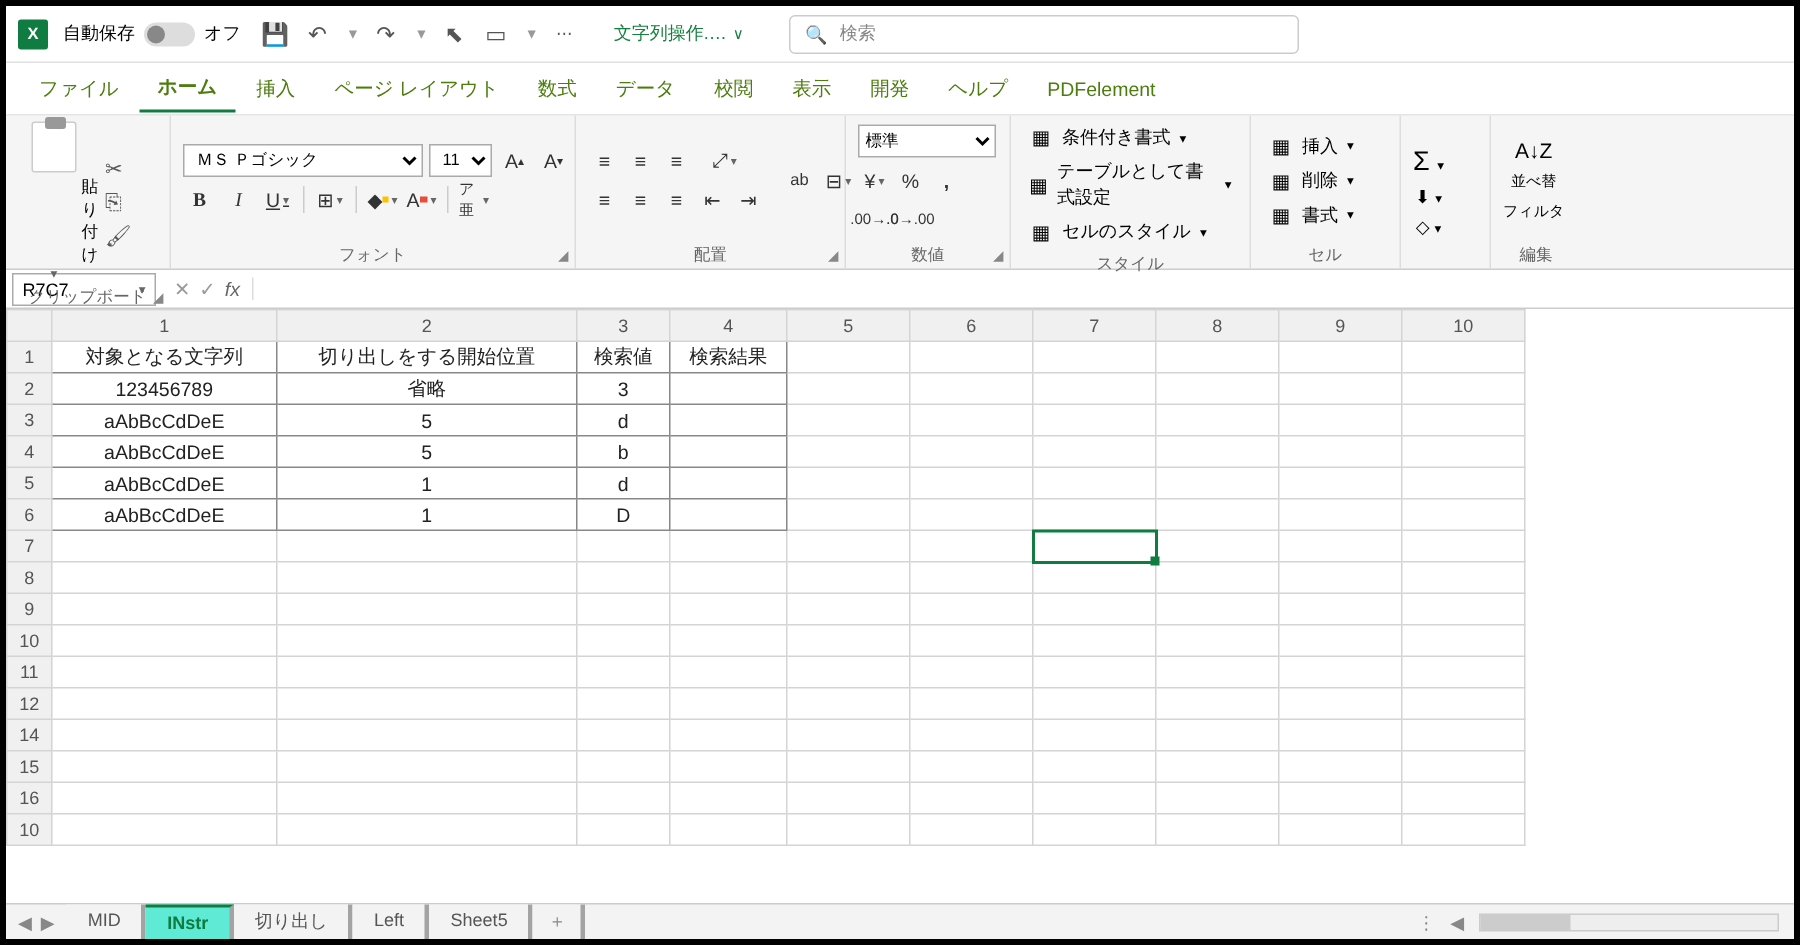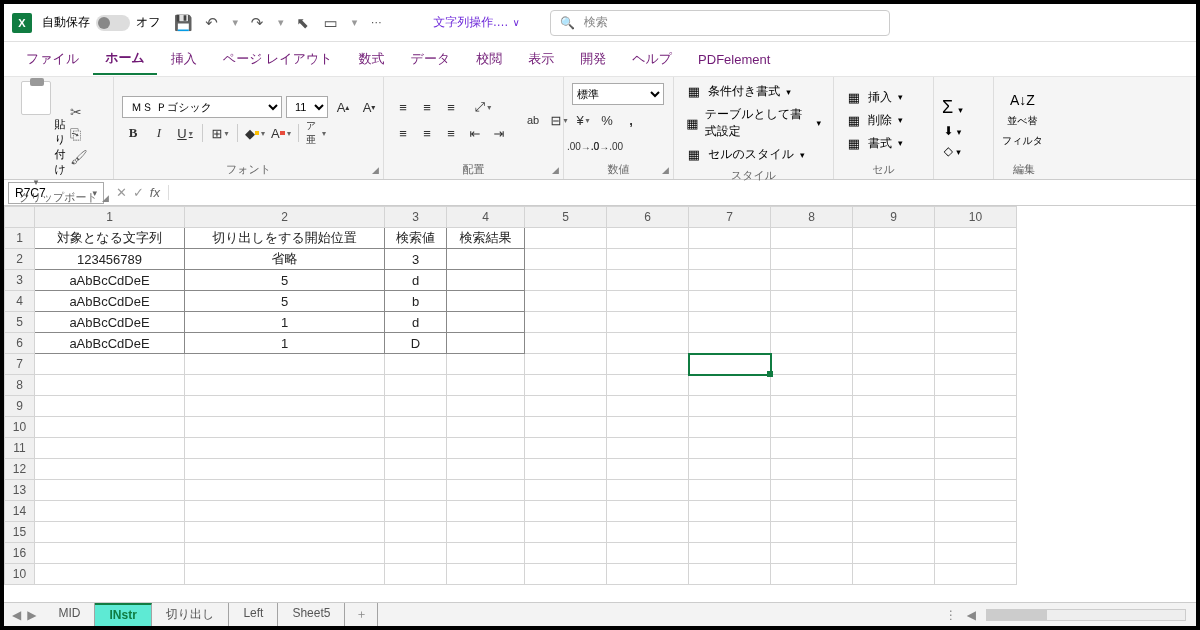--- a/index.html
+++ b/index.html
@@ -9,26 +9,26 @@
 
 .titlebar { height: 38px; background: #fff; display: flex; align-items: center; padding: 0 8px; border-bottom: 1px solid #e0e0e0; }
 .excel-logo { width: 20px; height: 20px; background: #107c41; color: #fff; display: flex; align-items: center; justify-content: center; font-size: 11px; font-weight: bold; border-radius: 2px; margin-right: 10px; }
 .autosave { font-size: 12px; display: flex; align-items: center; gap: 6px; margin-right: 14px; }
 .toggle { width: 34px; height: 16px; background: #ddd; border-radius: 8px; position: relative; display: inline-block; }
 .toggle::before { content: ""; position: absolute; width: 12px; height: 12px; background: #888; border-radius: 50%; top: 2px; left: 2px; }
 .qat { display: flex; gap: 10px; align-items: center; }
 .qat-btn { width: 18px; height: 18px; display: flex; align-items: center; justify-content: center; color: #555; font-size: 15px; }
 .save-ic { color: #8e4ec6; }
 .qat-sep { color: #999; font-size: 11px; margin-left: 2px; }
-.doc-title { font-size: 12px; color: #6d28d9; margin-left: 48px; display: flex; align-items: center; gap: 4px; }
+.doc-title { font-size: 12px; color: #15803d; margin-left: 24px; display: flex; align-items: center; gap: 4px; }
 .search { margin-left: 30px; width: 340px; height: 26px; border: 1px solid #ccc; border-radius: 4px; display: flex; align-items: center; padding: 0 10px; gap: 8px; color: #888; font-size: 12px; }
 
 
 .tabbar { height: 34px; display: flex; align-items: center; padding: 0 10px; gap: 2px; font-size: 13px; }
-.tab { padding: 6px 12px; cursor: pointer; color: #701a75; }
+.tab { padding: 6px 12px; cursor: pointer; color: #4d7c0f; }
 .tab.active { border-bottom: 2px solid #107c41; font-weight: 600; }
 
 
 .ribbon { height: 104px; background: #f5f5f5; border-top: 1px solid #e5e5e5; border-bottom: 1px solid #ccc; display: flex; }
 .group { border-right: 1px solid #ddd; padding: 4px 8px 2px; display: flex; flex-direction: column; justify-content: space-between; position: relative; }
 .group-label { font-size: 11px; color: #666; text-align: center; padding-top: 3px; position: relative; }
 .group-label .dialog { position: absolute; right: -4px; bottom: 2px; font-size: 9px; color: #888; }
 .group-body { flex: 1; display: flex; align-items: center; gap: 4px; }
 
 .paste-big { display: flex; flex-direction: column; align-items: center; width: 48px; }
@@ -88,21 +88,21 @@
 .grid .c3 { width: 62px; text-align: center; }
 .grid .c4 { width: 78px; text-align: center; }
 .grid .cn { width: 82px; }
 .databorder { border: 1px solid #888 !important; }
 .sel-cell { outline: 2px solid #107c41; outline-offset: -1px; position: relative; }
 .sel-cell::after { content: ""; position: absolute; right: -3px; bottom: -3px; width: 6px; height: 6px; background: #107c41; }
 
 
 .sheettabs { position: absolute; bottom: 0; left: 0; right: 0; height: 24px; background: #f3f3f3; border-top: 1px solid #ccc; display: flex; align-items: center; font-size: 12px; }
 .nav-arrows { padding: 0 8px; color: #888; display: flex; gap: 6px; }
-.stab { padding: 3px 14px; border-right: 1px solid #a3a3a3; color: #555; background: #f3f3f3; }
+.stab { padding: 3px 14px; border-right: 3px solid #a3a3a3; color: #555; background: #f3f3f3; }
 .stab.active { background: #5eead4; border-top: 2px solid #107c41; color: #107c41; font-weight: 600; }
 .stab.add { color: #888; padding: 3px 10px; }
 .sheet-right { margin-left: auto; display: flex; align-items: center; gap: 10px; padding-right: 10px; color: #888; }
 .hscroll { width: 200px; height: 12px; background: #eee; border: 1px solid #ccc; position: relative; }
 .hscroll::before { content: ""; position: absolute; left: 0; top: 0; bottom: 0; width: 60px; background: #ccc; }
 </style>
 </head>
 <body>
 
 <div class="frame">
@@ -485,33 +485,20 @@
             <td class="c3"></td>
             <td class="c4"></td>
             <td class="cn"></td>
             <td class="cn"></td>
             <td class="cn"></td>
             <td class="cn"></td>
             <td class="cn"></td>
             <td class="cn"></td>
           </tr>
           <tr>
-            <th class="rowhdr">13</th>
-            <td class="c1"></td>
-            <td class="c2"></td>
-            <td class="c3"></td>
-            <td class="c4"></td>
-            <td class="cn"></td>
-            <td class="cn"></td>
-            <td class="cn"></td>
-            <td class="cn"></td>
-            <td class="cn"></td>
-            <td class="cn"></td>
-          </tr>
-          <tr>
             <th class="rowhdr">14</th>
             <td class="c1"></td>
             <td class="c2"></td>
             <td class="c3"></td>
             <td class="c4"></td>
             <td class="cn"></td>
             <td class="cn"></td>
             <td class="cn"></td>
             <td class="cn"></td>
             <td class="cn"></td>

